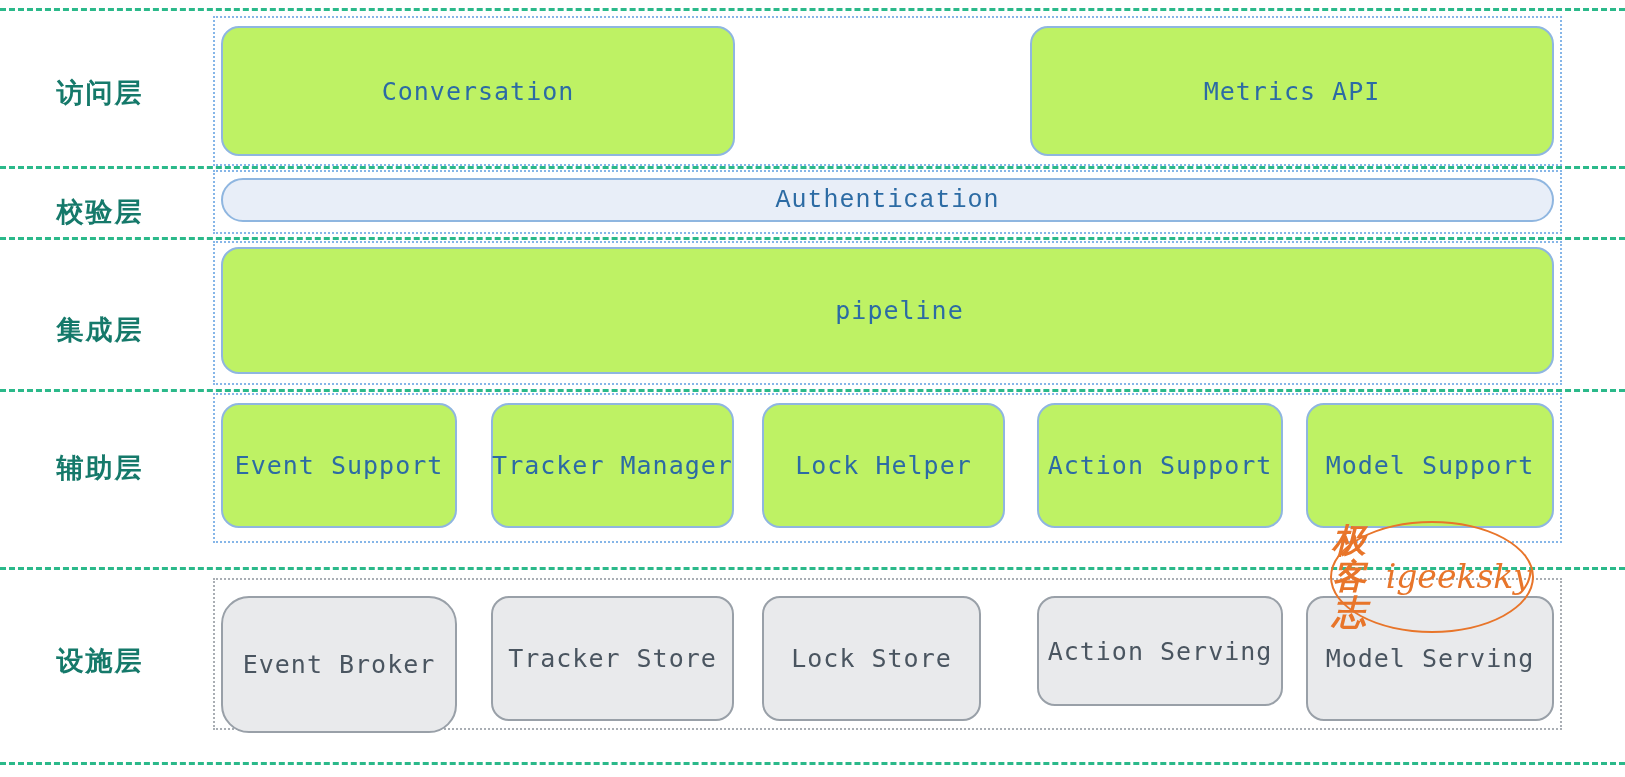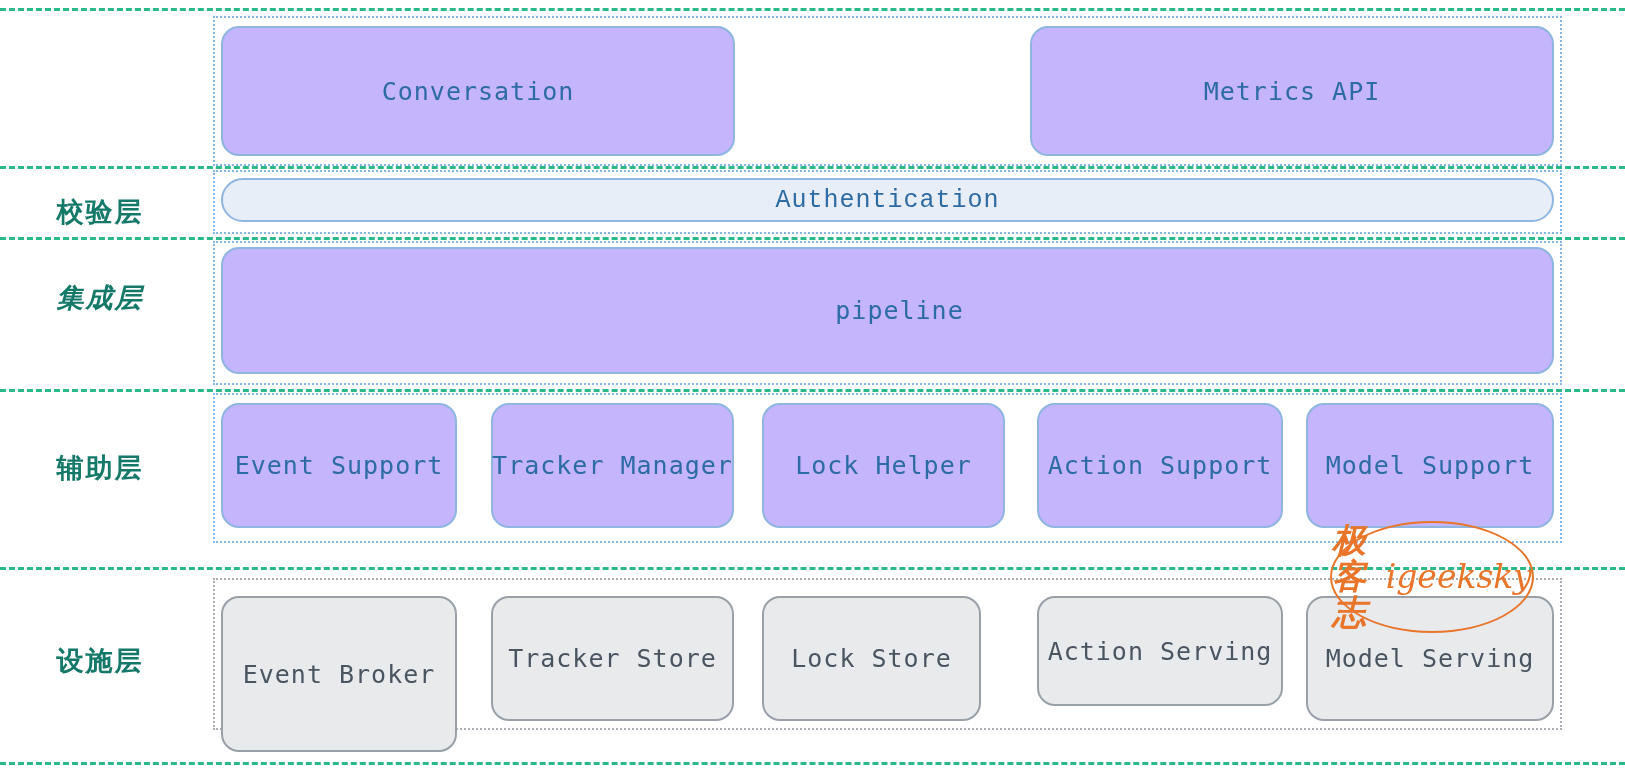--- a/index.html
+++ b/index.html
@@ -60,21 +60,21 @@
     display: flex;
     align-items: center;
     justify-content: center;
     font-family: "DejaVu Sans Mono", "Liberation Mono", monospace;
     font-size: 25px;
     letter-spacing: 1px;
     z-index: 3;
     white-space: nowrap;
   }
   .node.blue {
-    background: #c4b5fd;
+    background: #bef264;
     border: 2px solid #8fb6e0;
     color: #2c6ba4;
     border-radius: 18px;
   }
   .node.pill {
     background: #e8eef8;
     border: 2px solid #8fb6e0;
     color: #2c6ba4;
     border-radius: 999px;
   }
@@ -124,22 +124,23 @@
 
 <div id="diagram">
 
   <div class="sep" style="top:8px;"></div>
   <div class="sep" style="top:166px;"></div>
   <div class="sep" style="top:237px;"></div>
   <div class="sep" style="top:389px;"></div>
   <div class="sep" style="top:567px;"></div>
   <div class="sep" style="top:762px;"></div>
 
+  <div class="layer-label" style="top:75px;">访问层</div>
   <div class="layer-label" style="top:186px;margin-top:8px;">校验层</div>
-  <div class="layer-label" style="top:280px;font-style:italic;">集成层</div>
+  <div class="layer-label" style="top:312px;">集成层</div>
   <div class="layer-label" style="top:450px;">辅助层</div>
   <div class="layer-label" style="top:643px;">设施层</div>
 
   <div class="group blue" style="top:16px;height:150px;"></div>
   <div class="node blue" style="left:221px;top:26px;width:514px;height:130px;">
     <span>Conversation</span>
   </div>
   <div class="node blue" style="left:1030px;top:26px;width:524px;height:130px;text-align:center;">
     <span>Metrics API</span>
   </div>
@@ -165,21 +166,21 @@
     <span>Lock Helper</span>
   </div>
   <div class="node blue" style="left:1037px;top:403px;width:246px;height:125px;">
     <span>Action Support</span>
   </div>
   <div class="node blue" style="left:1306px;top:403px;width:248px;height:125px;">
     <span>Model Support</span>
   </div>
 
   <div class="group gray" style="top:578px;height:152px;"></div>
-  <div class="node gray" style="left:221px;top:596px;width:236px;height:156px;">
+  <div class="node gray" style="left:221px;top:596px;width:236px;height:137px;border-radius:28px;">
     <span>Event Broker</span>
   </div>
   <div class="node gray" style="left:491px;top:596px;width:243px;height:125px;">
     <span>Tracker Store</span>
   </div>
   <div class="node gray" style="left:762px;top:596px;width:219px;height:125px;">
     <span>Lock Store</span>
   </div>
   <div class="node gray" style="left:1037px;top:596px;width:246px;height:110px;">
     <span>Action Serving</span>

